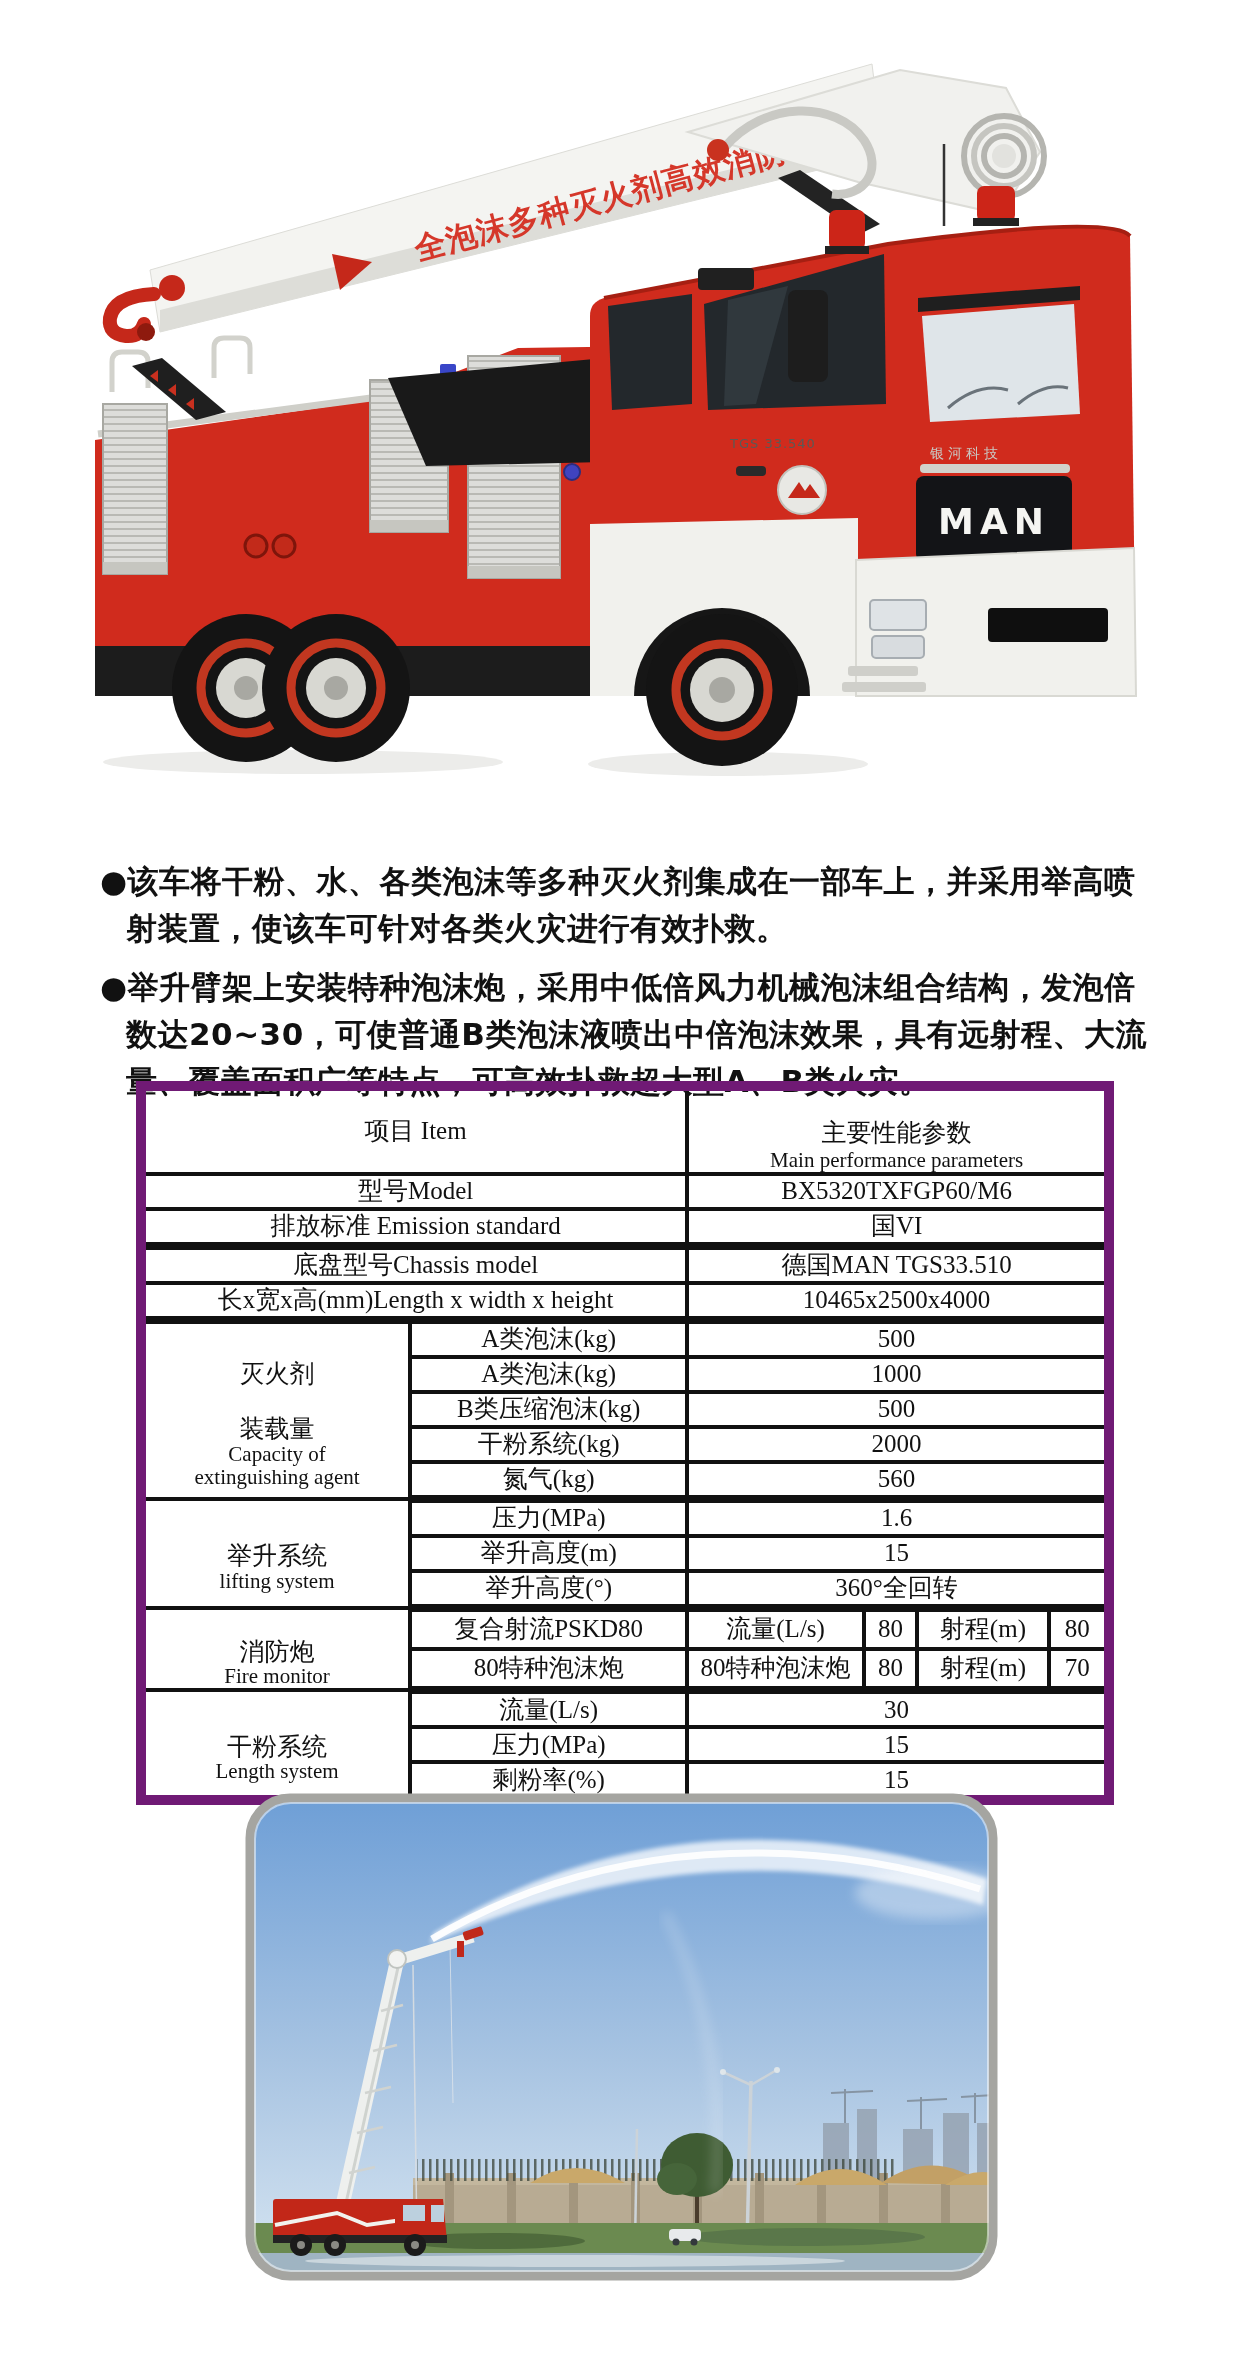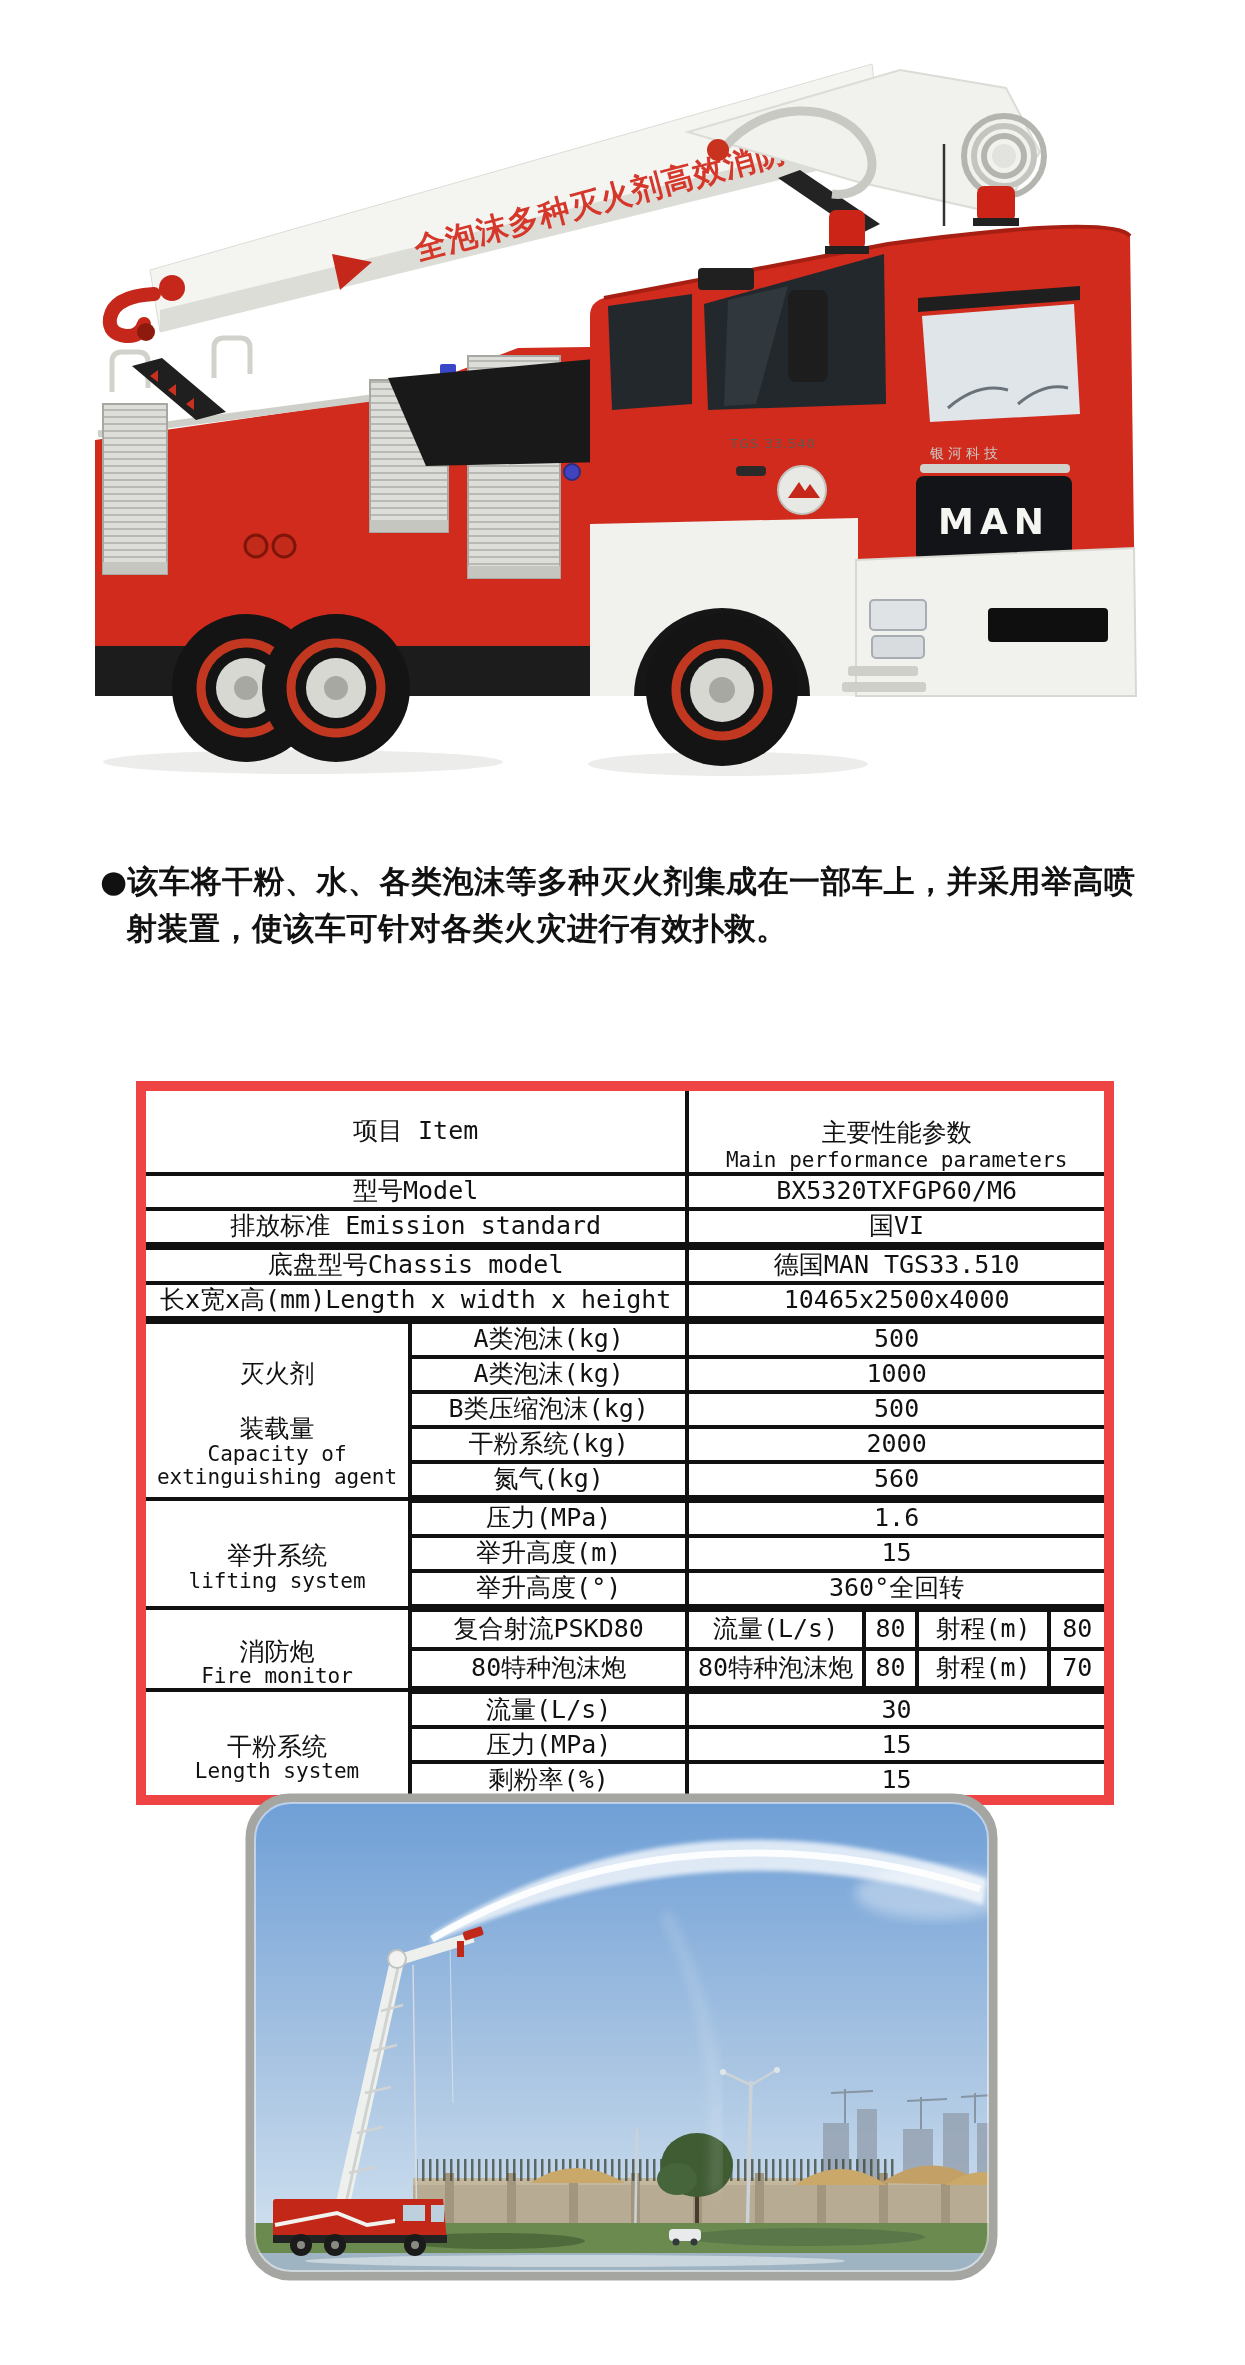--- a/index.html
+++ b/index.html
@@ -8,21 +8,21 @@
   
   .truck-wrap{position:absolute;left:88px;top:48px;width:1080px;height:745px;}
   
   .intro{position:absolute;left:88px;top:846px;width:1086px;color:#111;
          font-size:31px;line-height:47px;font-weight:bold;letter-spacing:0.5px;}
   .intro p{margin:12px;padding-left:26px;text-indent:-26px;}
   
   .spec{position:absolute;left:136px;top:1081px;}
   table.spec-t{border-collapse:collapse;table-layout:fixed;width:978px;
     font-family:"DejaVu Sans Mono","DejaVu Sans",sans-serif;font-size:25px;color:#111;}
-  table.spec-t{border:10px solid #ef4444;}
+  table.spec-t{border:10px solid #701a75;font-family:Liberation Serif, serif;}
   .spec-t td{border:4px solid #111;text-align:center;vertical-align:middle;
              padding:0 4px;height:31px;line-height:1.15;overflow:hidden;white-space:nowrap;}
   .spec-t tr.sec>td{border-bottom-width:8px;}
   .spec-t td.hdr{height:56px;}
   .spec-t .en{font-size:21px;display:block;text-align:center;}
   .spec-t .cn{display:block;margin-top:28px;}
   .spec-t td.group{white-space:normal;line-height:1.1;}
   
   .photo-wrap{position:absolute;left:245px;top:1793px;width:753px;height:488px;}
   svg text{font-family:"DejaVu Sans","Liberation Sans",sans-serif;}
@@ -157,20 +157,21 @@
         <circle cx="634" cy="642" r="46" fill="none" stroke="#c23720" stroke-width="9"></circle>
         <circle cx="634" cy="642" r="32" fill="#d8d8d2"></circle>
         <circle cx="634" cy="642" r="13" fill="#a8a8a2"></circle>
       </g>
     </g>
   </svg>
   </div>
 
   <div class="intro">
     <p><span>●</span><span>该车将干粉、水、各类泡沫等多种灭火剂集成在一部车上，并采用举高喷射装置，使该车可针对各类火灾进行有效扑救。</span></p>
+    <p><span>●</span><span>举升臂架上安装特种泡沫炮，采用中低倍风力机械泡沫组合结构，发泡倍数达20~30，可使普通B类泡沫液喷出中倍泡沫效果，具有远射程、大流量、覆盖面积广等特点，可高效扑救超大型A、B类火灾。</span></p>
   </div>
 
   <div class="spec">
   <table class="spec-t">
     <colgroup>
           <col style="width:268px">
           <col style="width:276px">
           <col style="width:176px">
           <col style="width:53px">
           <col style="width:131px">

